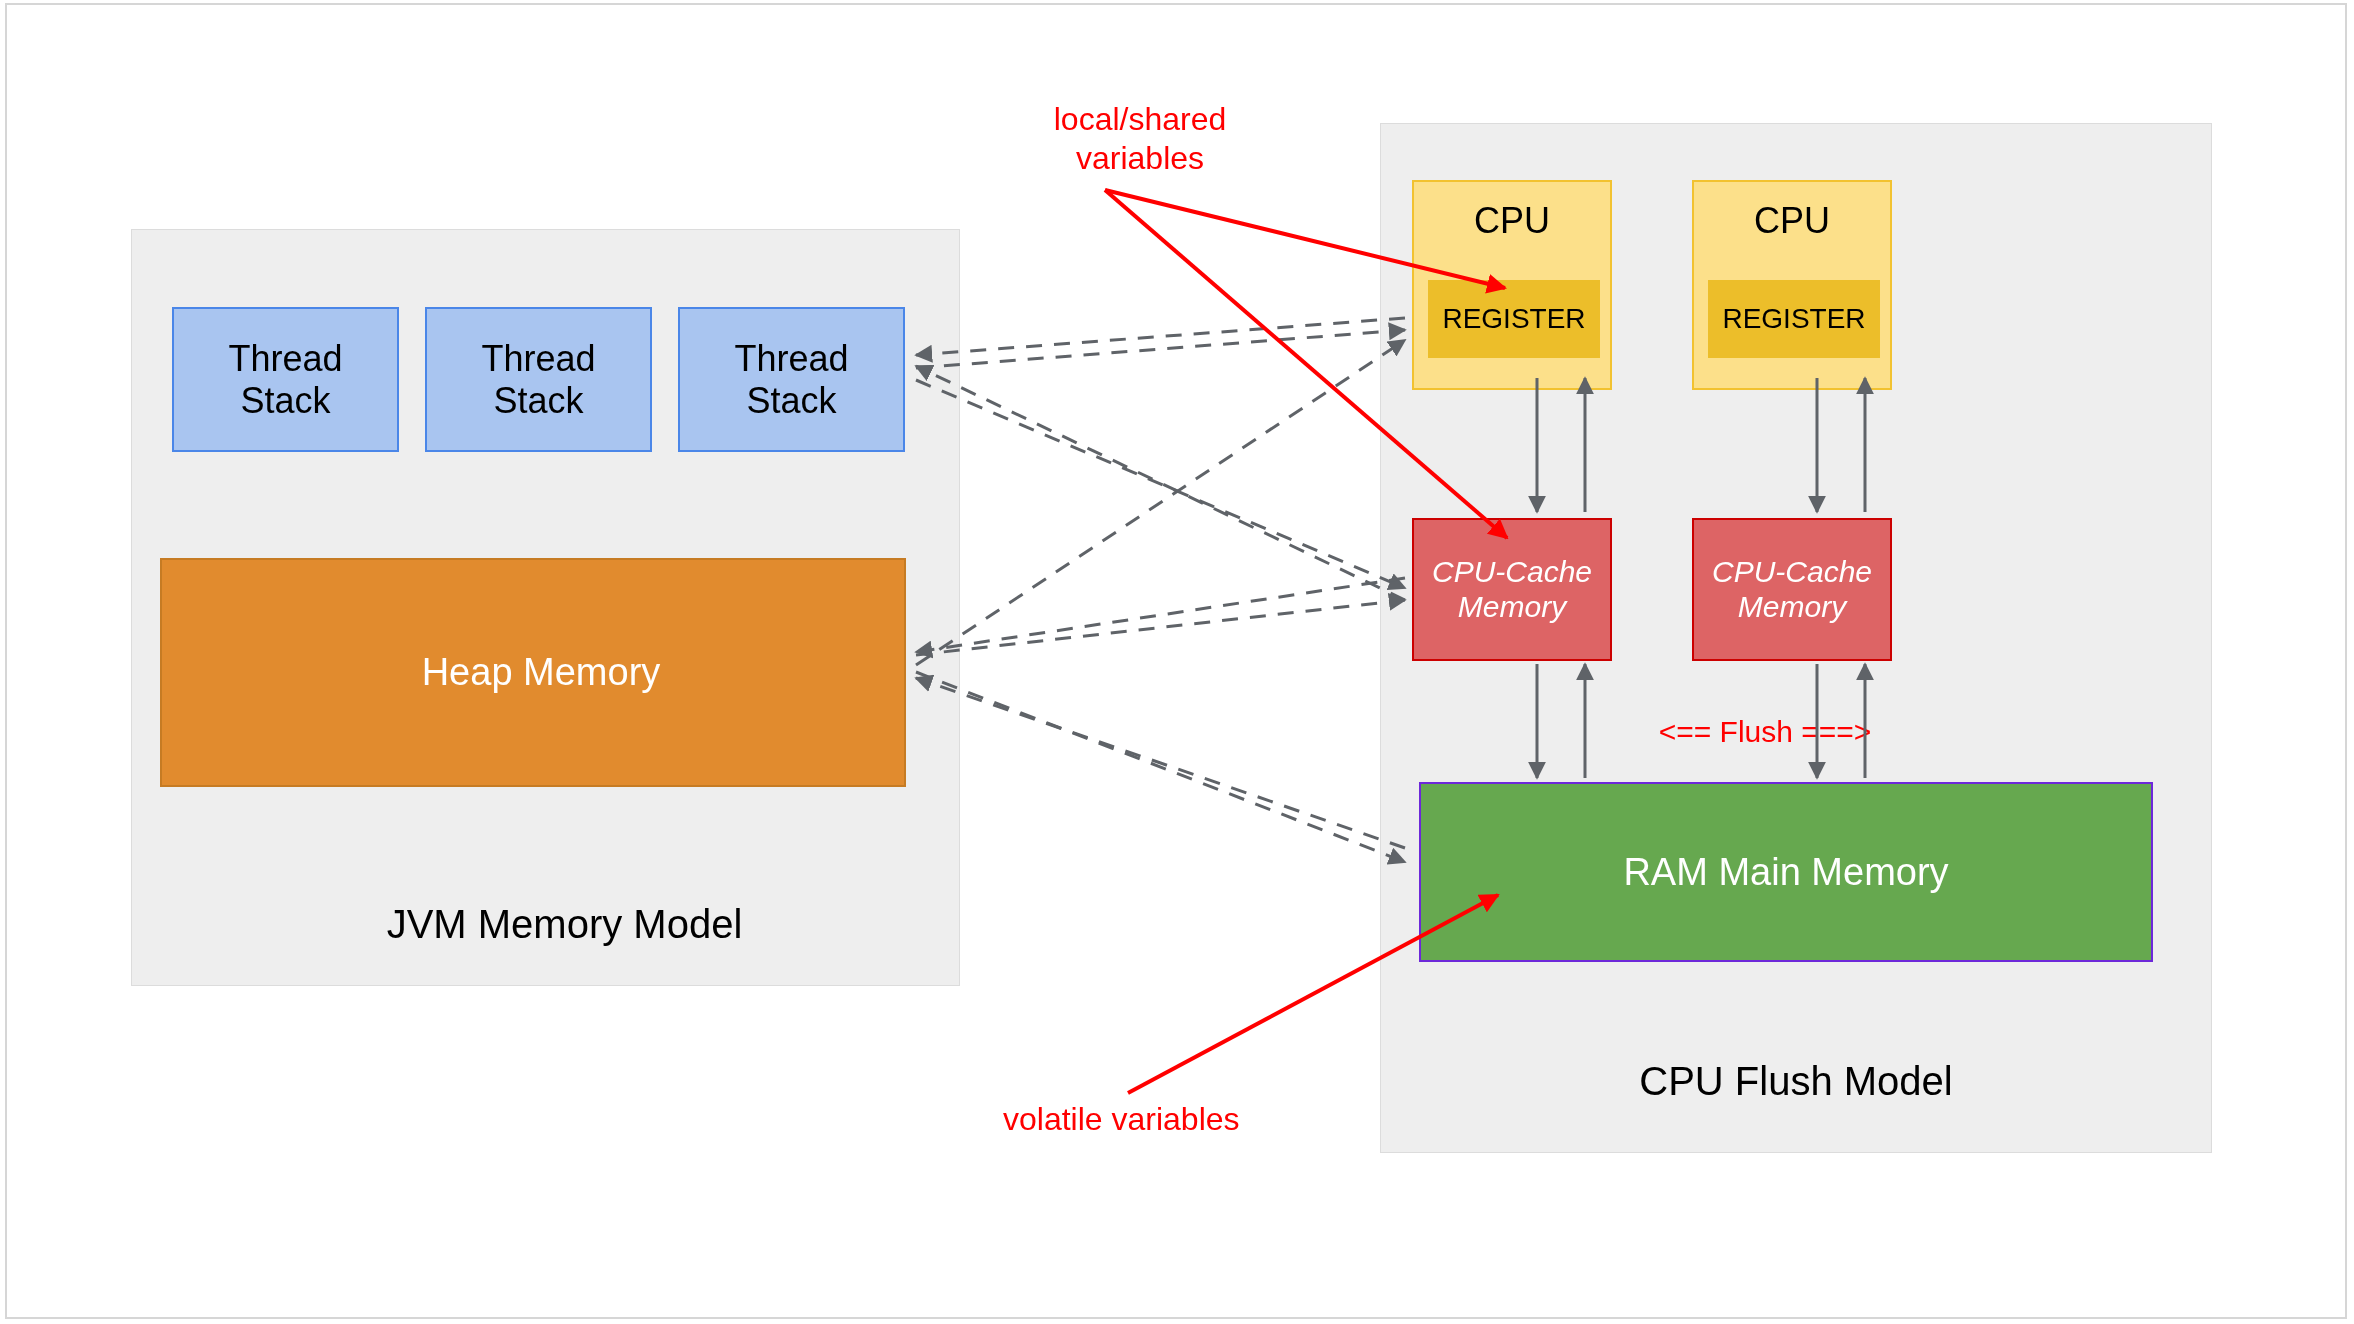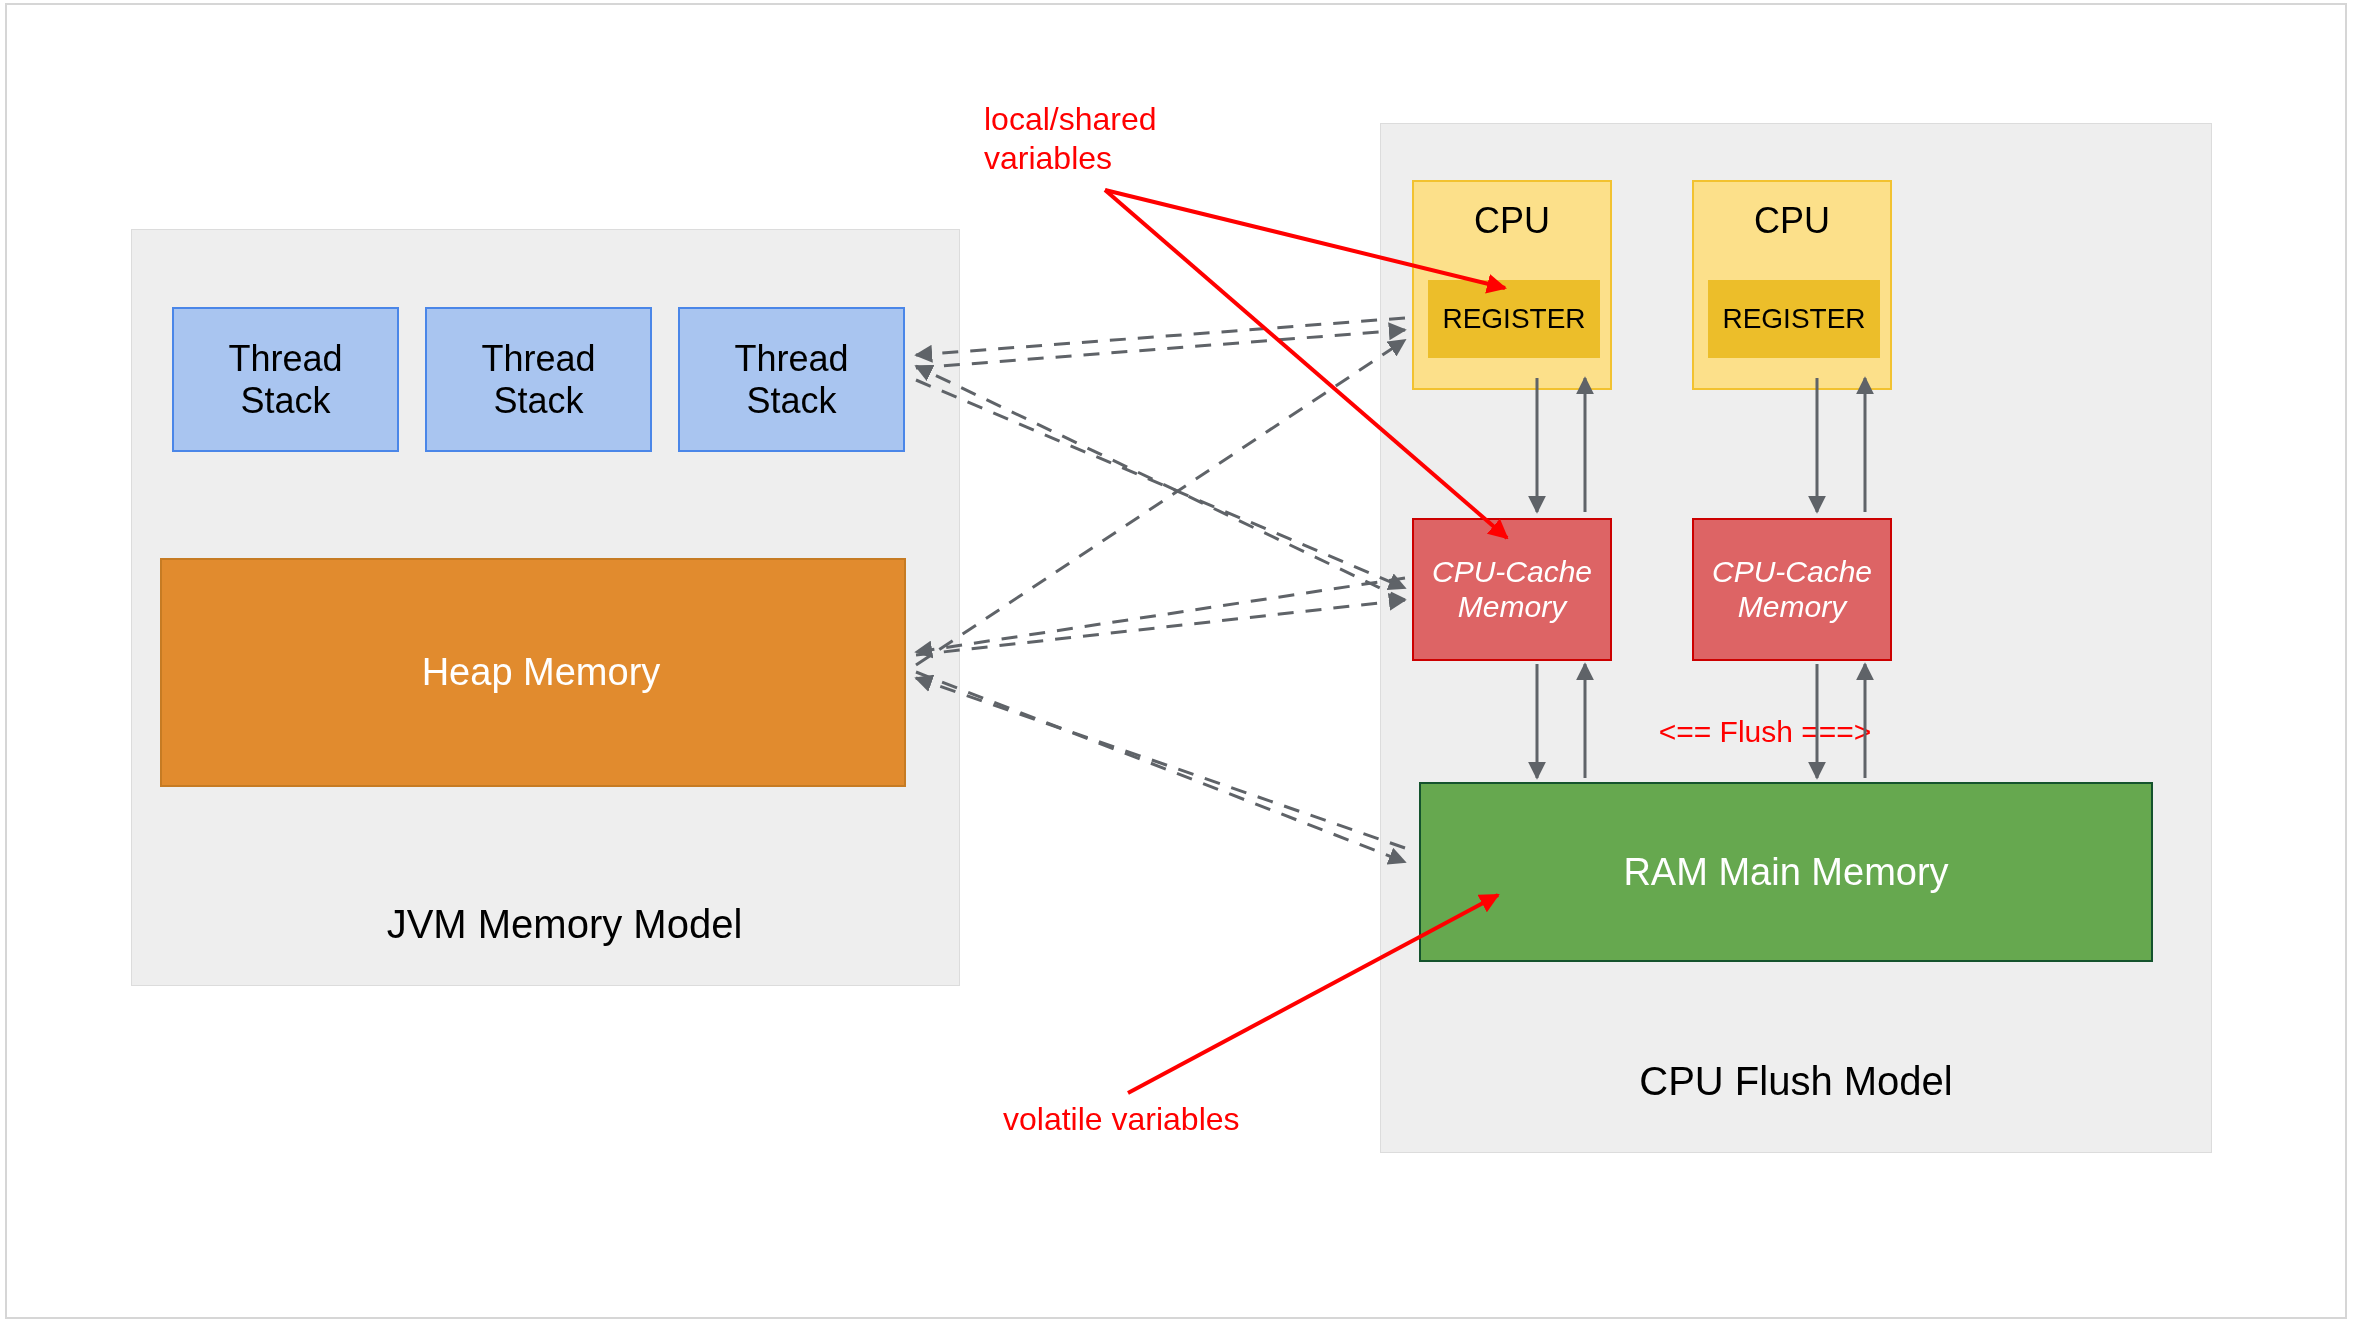--- a/index.html
+++ b/index.html
@@ -114,34 +114,34 @@
     font-size: 30px;
     font-style: italic;
   }
   #cpu-cache-1 { left: 1412px; }
   #cpu-cache-2 { left: 1692px; }
 
   #ram-memory {
     left: 1419px; top: 782px;
     width: 734px; height: 180px;
     background: #66a84f;
-    border: 2px solid #14532d;
+    border: 2px solid #6d28d9;
     color: #ffffff;
     font-size: 38px;
   }
 
   
   .annotation {
     position: absolute;
     color: #ff0000;
     font-size: 32px;
     line-height: 1.22;
     white-space: pre-line;
   }
-  #ann-local-shared { left: 984px; top: 100px; width: 260px; }
+  #ann-local-shared { left: 1010px; top: 100px; width: 260px; text-align: center; }
   #ann-volatile     { left: 1003px; top: 1100px; width: 300px; text-align: left; }
   #ann-flush        { left: 1625px; top: 714px; width: 280px; text-align: center; font-size: 30px; }
 
   
   #edges {
     position: absolute;
     left: 0; top: 0;
     width: 2354px; height: 1324px;
     pointer-events: none;
   }

